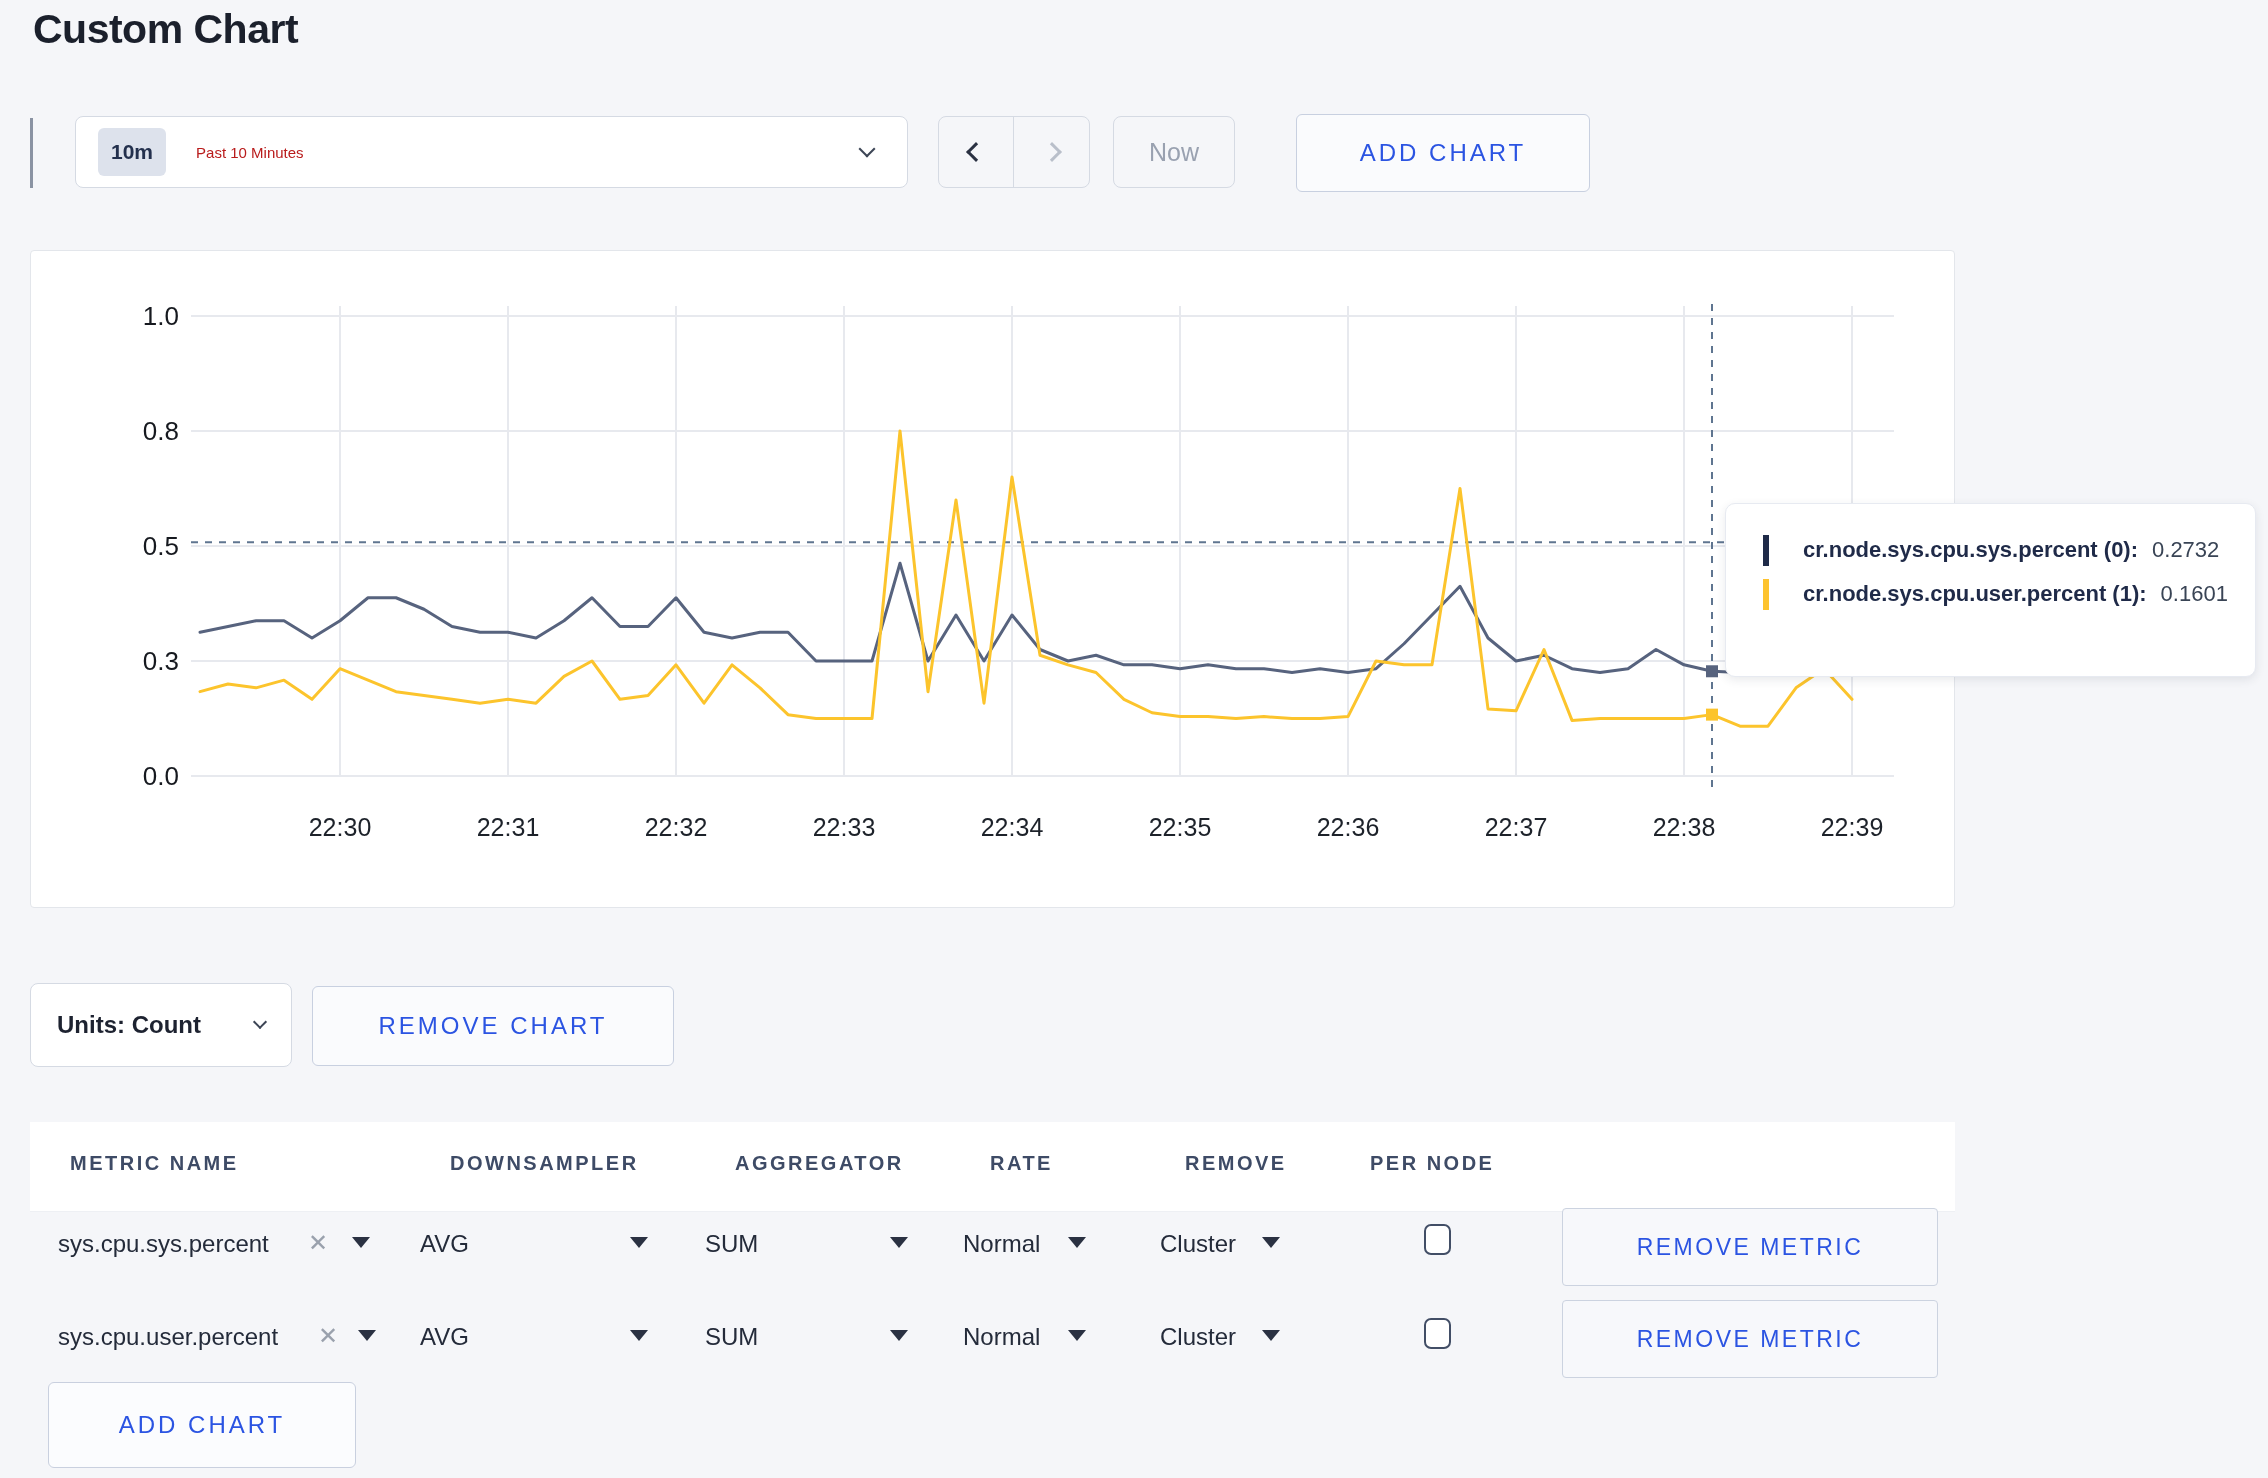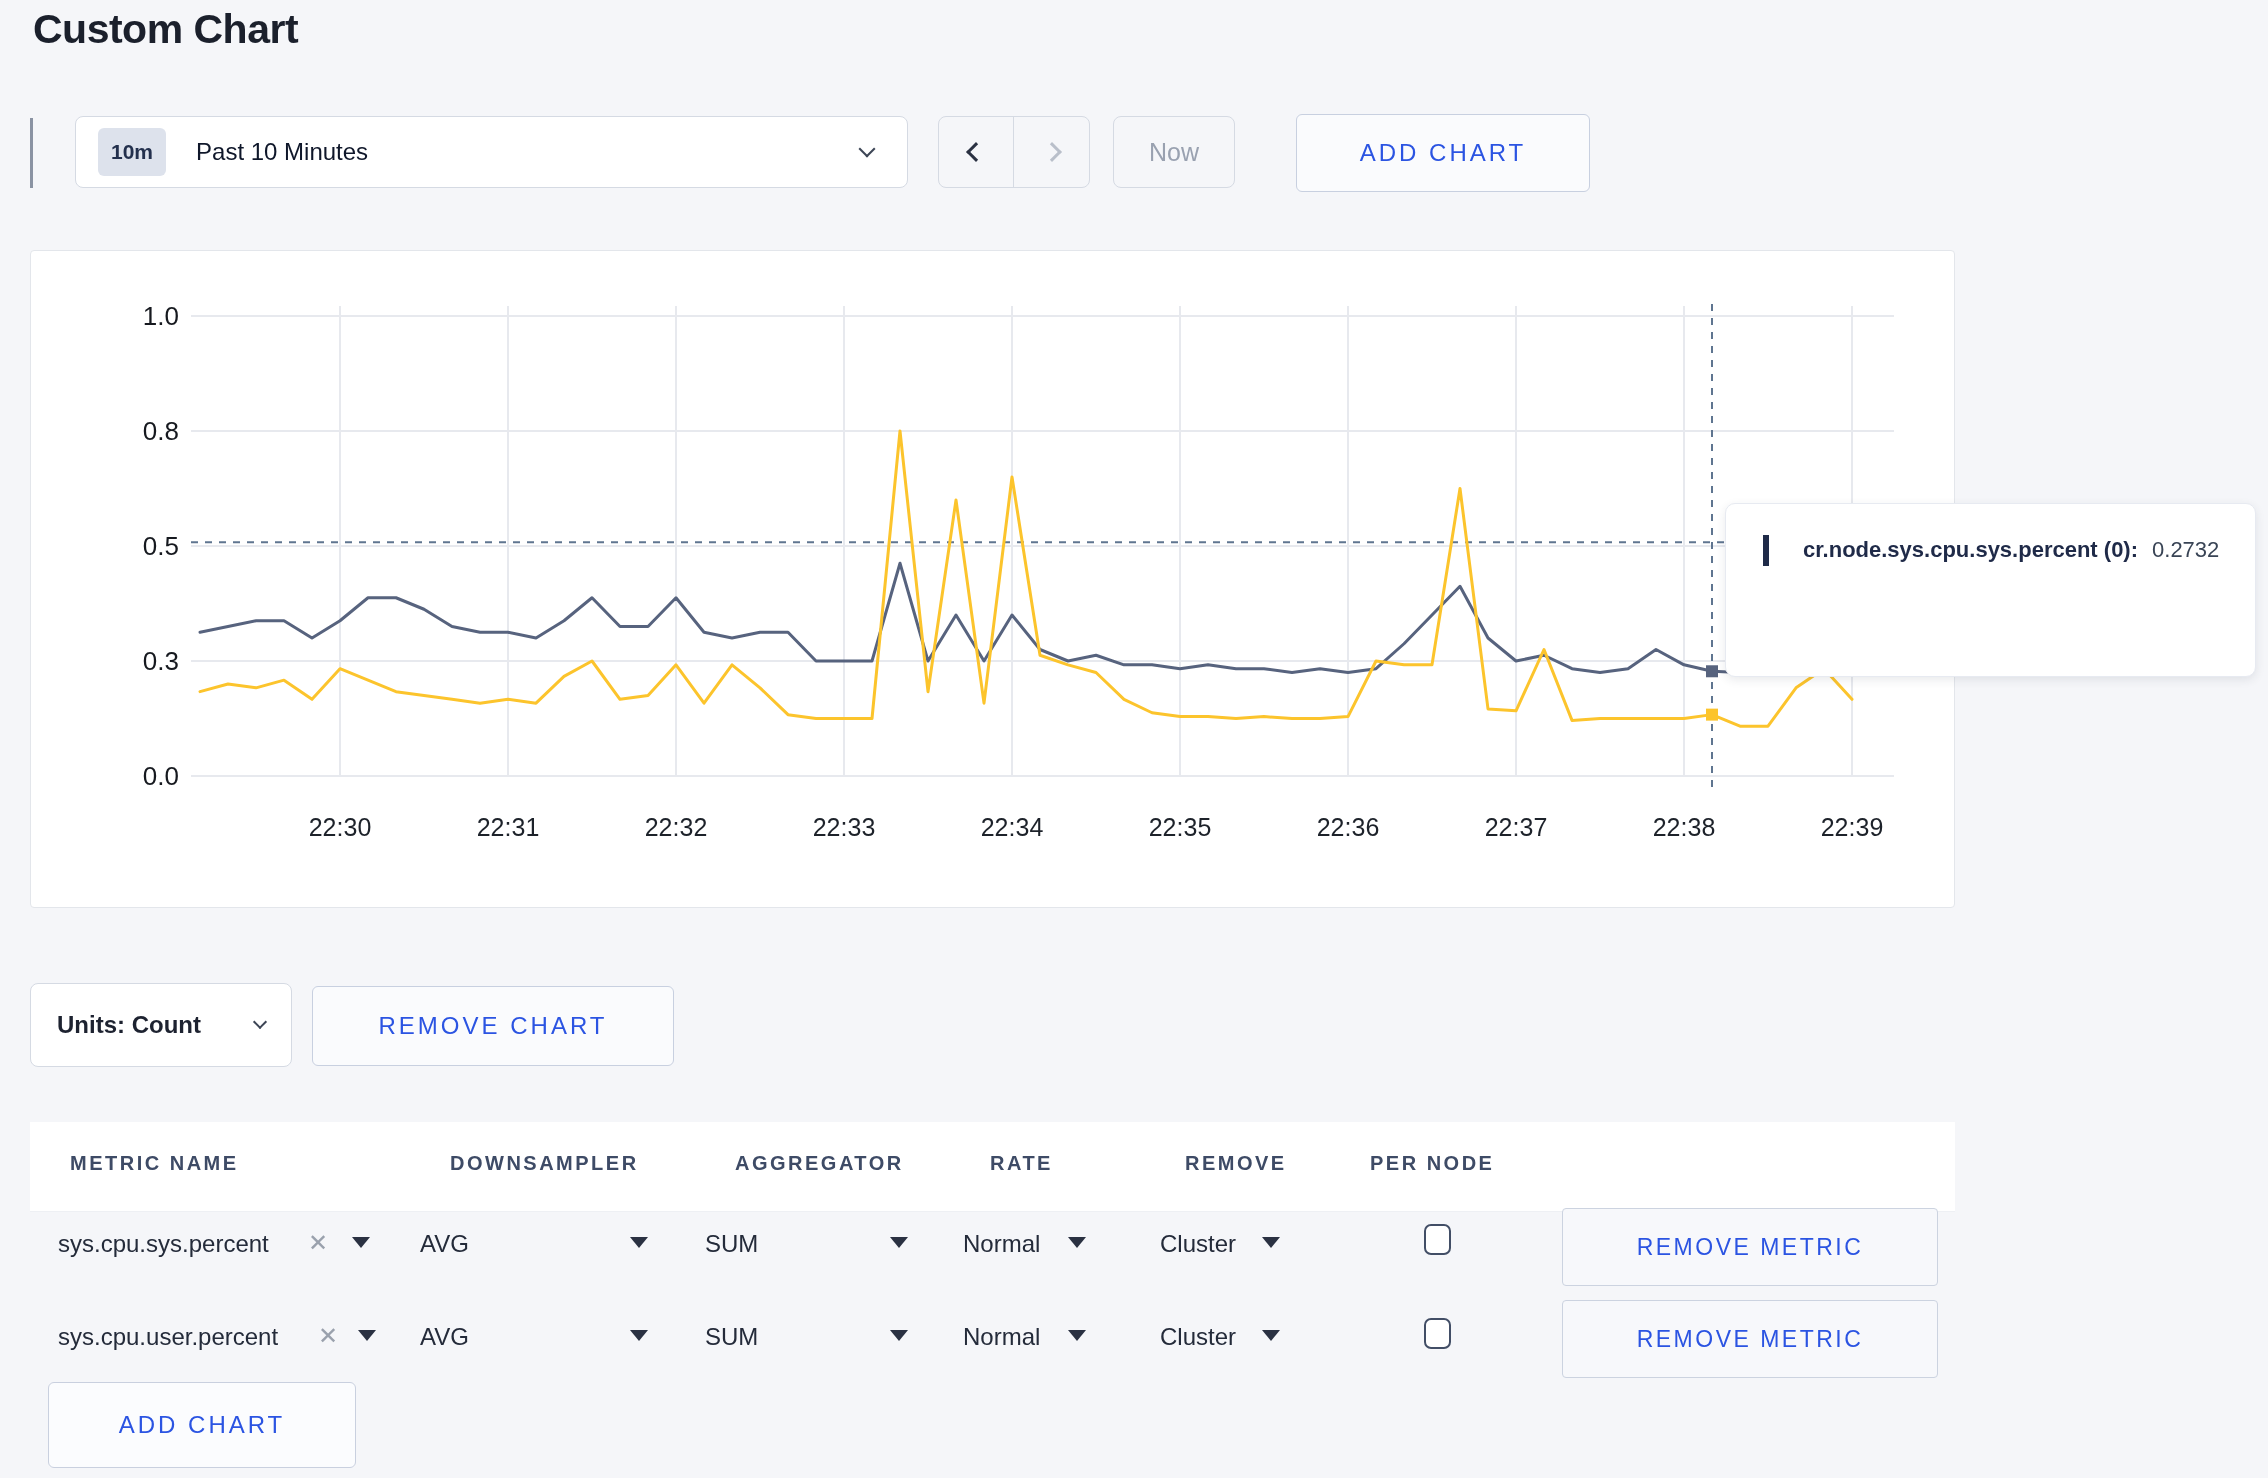--- a/index.html
+++ b/index.html
@@ -8,21 +8,21 @@
   .abs { position:absolute; }
 
   
   #page-title { left:33px; top:6px; font-size:41px; font-weight:600; color:#1b202c; letter-spacing:-0.5px; }
 
   #accent-bar { left:30px; top:118px; width:3px; height:70px; background:#8a93a3; }
 
   .ctl { border:1px solid #d5dae3; border-radius:8px; background:#ffffff; display:flex; align-items:center; }
   #time-dropdown { left:75px; top:116px; width:833px; height:72px; padding:0 34px 0 22px; cursor:pointer; }
   #time-badge { background:#dde2ec; color:#23304d; font-weight:bold; font-size:21px; border-radius:6px; padding:12px 13px; }
-  #time-label { font-size:24px; color:#0f172a; margin-left:30px; flex:1; }
+  #time-label { font-size:15px; color:#b91c1c; margin-left:30px; flex:1; }
   .chev { width:12px; height:12px; border-right:2px solid #3c4555; border-bottom:2px solid #3c4555; transform:rotate(45deg); margin-top:-6px; }
 
   #pager { left:938px; top:116px; width:152px; height:72px; background:transparent; }
   .pager-cell { width:50%; height:100%; display:flex; align-items:center; justify-content:center; cursor:pointer; }
   #pager-prev { border-right:1px solid #d5dae3; }
   .arrow-left  { width:14px; height:14px; border-left:3px solid #2a3142; border-bottom:3px solid #2a3142; transform:rotate(45deg); }
   .arrow-right { width:14px; height:14px; border-right:3px solid #b9bfca; border-top:3px solid #b9bfca; transform:rotate(45deg); }
 
   #now-button { left:1113px; top:116px; width:122px; height:72px; background:transparent; justify-content:center; font-size:25px; color:#99a1b0; cursor:default; }
 
@@ -130,20 +130,25 @@
       <rect x="1675" y="457.62833333333333" width="12" height="12" fill="#fcc42c"></rect>
     </svg>
 </div>
 
 <div class="abs" id="chart-tooltip">
   <div class="tt-row">
     <span class="tt-swatch-slot"><span class="tt-swatch" id="sw0" style="border-color: rgb(31, 42, 72);"></span></span>
     <span class="tt-label">cr.node.sys.cpu.sys.percent (0):</span>
     <span class="tt-value">0.2732</span>
   </div>
+  <div class="tt-row">
+    <span class="tt-swatch-slot"><span class="tt-swatch" id="sw1" style="border-color: rgb(253, 195, 47);"></span></span>
+    <span class="tt-label">cr.node.sys.cpu.user.percent (1):</span>
+    <span class="tt-value">0.1601</span>
+  </div>
 </div>
 
 <div class="abs ctl" id="units-dropdown">
   <span id="units-label">Units: Count</span>
   <span class="chev" style="width:10px;height:10px;"></span>
 </div>
 <div class="abs blue-btn" id="remove-chart-button">REMOVE CHART</div>
 
 <div class="abs" id="table-header-band">
   <span class="col-label" style="left:40px">METRIC NAME</span>

